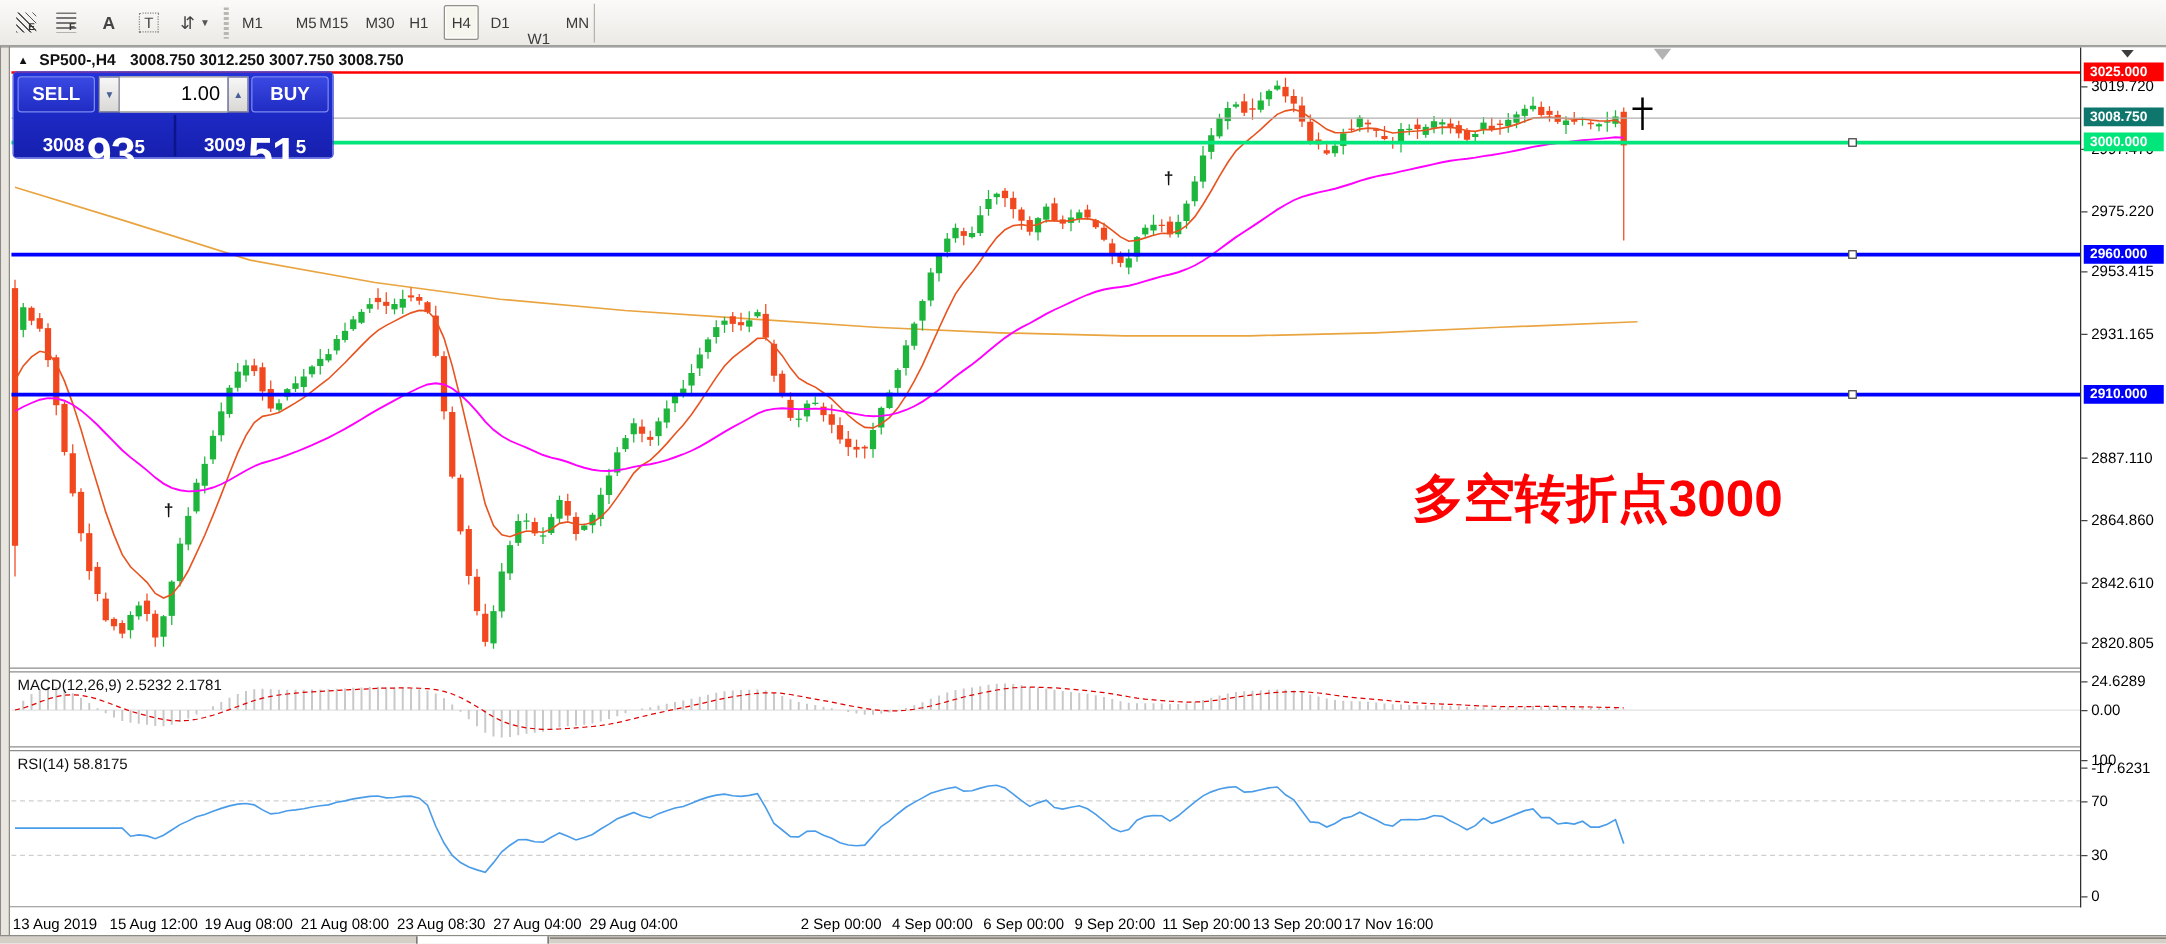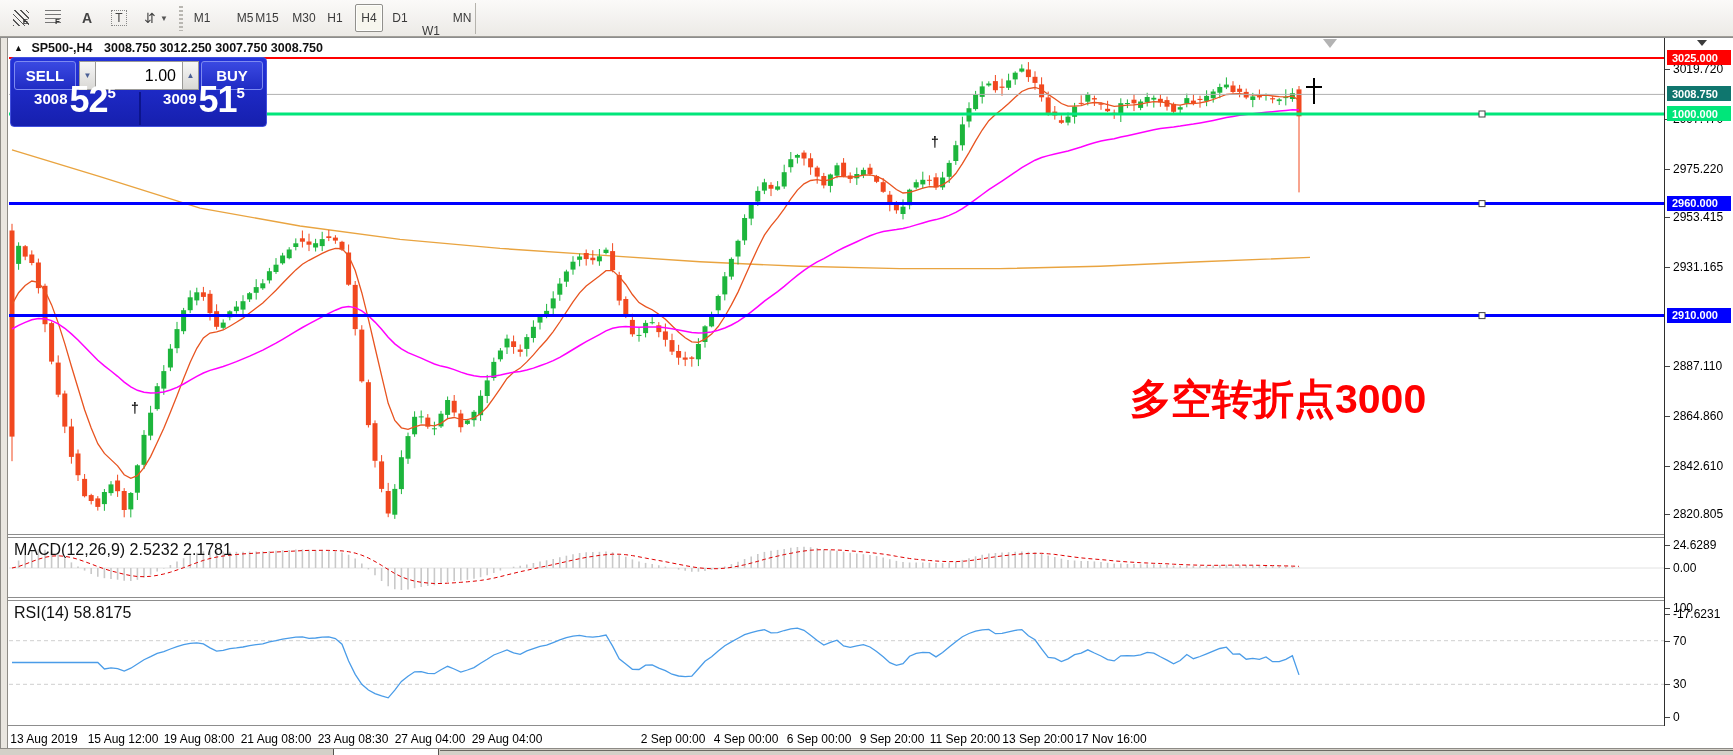--- a/index.html
+++ b/index.html
@@ -20,35 +20,35 @@
   .win-left-gutter{position:absolute;left:1px;top:37px;width:7px;height:711px;background:#e9e6e0;border-right:1px solid #8d8b86;box-sizing:border-box;}
   .sep-h{position:absolute;left:8px;width:1656px;height:0;border-top:1px solid #8d8d8d;}
   .axis-col{position:absolute;left:1664px;top:38px;width:69px;height:688px;background:#fff;border-left:1px solid #2e2e2e;box-sizing:border-box;}
   .ytick{position:absolute;left:8px;font-size:12px;color:#000;white-space:nowrap;}
   .ytick:before{content:"";position:absolute;left:-8px;top:7px;width:5px;height:1px;background:#444;}
   .badge{position:absolute;left:2px;width:64px;height:15px;color:#fff;font-size:11px;font-weight:bold;
     display:flex;align-items:center;padding-left:5px;box-sizing:border-box;}
   
   .chart-title{position:absolute;left:14px;top:41px;font-size:12.5px;font-weight:bold;color:#111;z-index:6;}
   .chart-title .tri{font-size:9px;margin-right:5px;vertical-align:1px;}
-  .ind-label{position:absolute;left:14px;font-size:16px;color:#111;z-index:6;}
+  .ind-label{position:absolute;left:14px;font-size:12px;color:#111;z-index:6;}
   
   .trade-panel{position:absolute;left:10px;top:57px;width:257px;height:70px;z-index:10;
     background:linear-gradient(180deg,#2433da,#161fae);border-radius:4px;border:1px solid #4250de;box-sizing:border-box;}
   .tp-btn{position:absolute;top:3px;height:29px;border-radius:3px;color:#fff;font-size:15px;font-weight:bold;
     display:flex;align-items:center;justify-content:center;cursor:pointer;
     background:linear-gradient(180deg,#3a49e2,#202cc4);border:1px solid #7d8af0;box-sizing:border-box;}
   .tp-sell{left:3px;width:62px;}
   .tp-buy{left:190px;width:62px;}
   .tp-vol{position:absolute;left:68px;top:3px;width:120px;height:29px;display:flex;}
   .tp-spin{width:17px;height:29px;font-size:8px;color:#4a5f95;background:linear-gradient(#f7f7f7,#d9d8d5);
     border:1px solid #9b9a97;display:flex;align-items:center;justify-content:center;box-sizing:border-box;cursor:pointer;}
   .tp-input{width:86px;height:29px;border:1px solid #9b9a97;border-left:none;border-right:none;
     text-align:right;font-size:16px;padding:0 6px 0 0;box-sizing:border-box;font-family:"Liberation Sans",sans-serif;}
-  .tp-price{position:absolute;top:25px;width:124px;height:33px;color:#fff;display:flex;align-items:center;justify-content:center;}
+  .tp-price{position:absolute;top:50px;width:124px;height:33px;color:#fff;display:flex;align-items:flex-start;justify-content:center;}
   .tp-price .pfx{font-size:15px;font-weight:bold;margin:0 2px 2px 0;}
   .tp-price .big{font-size:36px;font-weight:bold;line-height:30px;letter-spacing:-1px;}
   .tp-price .sup{font-size:15px;font-weight:bold;align-self:flex-start;margin-top:1px;}
   .tp-div{position:absolute;left:128px;top:34px;width:2px;height:33px;background:#0c148c;}
   
   .svg-wrap{position:absolute;z-index:2;}
   
   .annotation{position:absolute;left:1130px;top:372px;font-size:41px;font-weight:bold;color:#ff0000;
     z-index:5;white-space:nowrap;font-family:"Liberation Sans","DejaVu Sans",sans-serif;}
   
@@ -129,21 +129,21 @@
 <div class="trade-panel">
   <div class="tp-btn tp-sell">SELL</div>
   <div class="tp-vol">
     <div class="tp-spin">▼</div>
     <input class="tp-input" value="1.00" style="">
     <div class="tp-spin">▲</div>
   </div>
   <div class="tp-btn tp-buy">BUY</div>
   <div class="tp-price" style="left:2px">
     <span class="pfx">3008</span>
-    <span class="big">52</span>
+    <span class="big">93</span>
     <span class="sup">5</span>
   </div>
   <div class="tp-div"></div>
   <div class="tp-price" style="left:131px">
     <span class="pfx">3009</span>
     <span class="big">51</span>
     <span class="sup">5</span>
   </div>
 </div>
 
@@ -759,21 +759,21 @@
     <div class="ytick" style="top:23.827200000000445px">3019.720</div>
     <div class="ytick" style="top:73.66720000000045px">2997.470</div>
     <div class="ytick" style="top:123.50720000000047px">2975.220</div>
     <div class="ytick" style="top:172.3504000000001px">2953.415</div>
     <div class="ytick" style="top:222.19040000000007px">2931.165</div>
     <div class="ytick" style="top:320.8735999999997px">2887.110</div>
     <div class="ytick" style="top:370.71359999999976px">2864.860</div>
     <div class="ytick" style="top:420.55359999999973px">2842.610</div>
     <div class="ytick" style="top:469.39680000000044px">2820.805</div>
     <div class="badge" style="top:11.999999999999993px;background:#ff0000">3025.000</div>
-    <div class="badge" style="top:68px;background:#00e67a">1000.000</div>
+    <div class="badge" style="top:68px;background:#00e67a">3000.000</div>
     <div class="badge" style="top:157.60000000000002px;background:#0000ff">2960.000</div>
     <div class="badge" style="top:269.6px;background:#0000ff">2910.000</div>
     <div class="badge" style="top:48.400000000000006px;background:#0f766e">3008.750</div>
     <div class="ytick" style="top:500px">24.6289</div>
     <div class="ytick" style="top:523px">0.00</div>
     <div class="ytick" style="top:569px">-17.6231</div>
     <div class="ytick" style="top:563px">100</div>
     <div class="ytick" style="top:596px">70</div>
     <div class="ytick" style="top:639px">30</div>
     <div class="ytick" style="top:672px">0</div>

